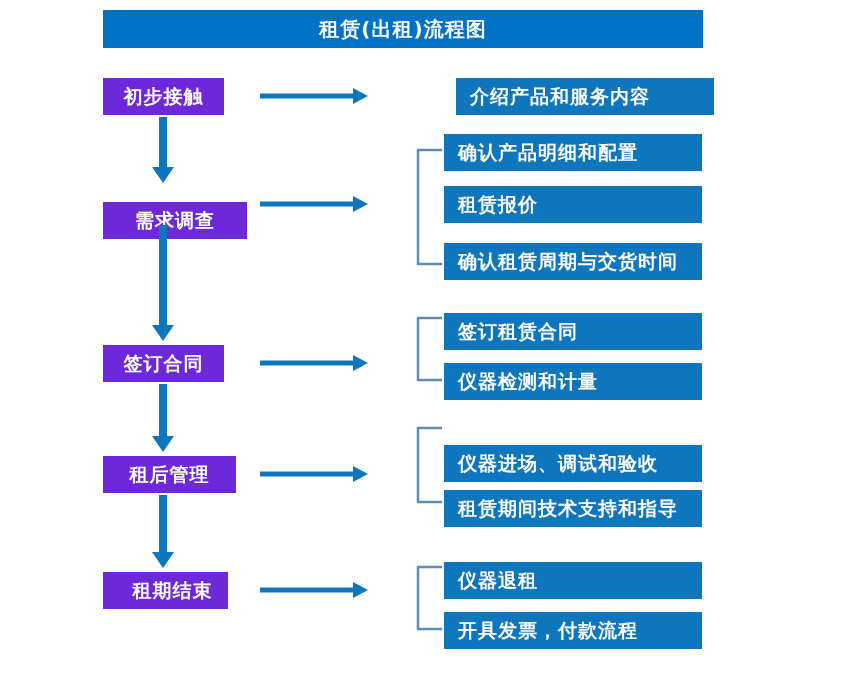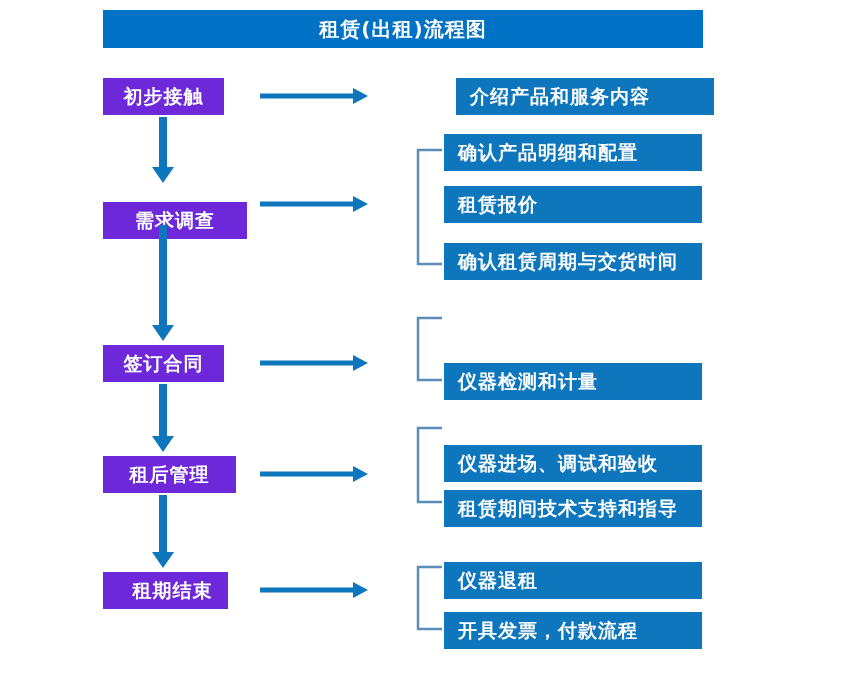--- a/index.html
+++ b/index.html
@@ -147,20 +147,21 @@
   </svg>
 
   <div class="detail-box" style="left:456px; top:78px; width:258px; height:37px;">介绍产品和服务内容</div>
 
   <div class="detail-box" style="left:444px; top:134px; width:258px; height:37px;">确认产品明细和配置</div>
 
   <div class="detail-box" style="left:444px; top:186px; width:258px; height:37px;">租赁报价</div>
 
   <div class="detail-box" style="left:444px; top:243px; width:258px; height:37px;">确认租赁周期与交货时间</div>
 
+  <div class="detail-box" style="left:444px; top:313px; width:258px; height:37px;">签订租赁合同</div>
 
   <div class="detail-box" style="left:444px; top:363px; width:258px; height:37px;">仪器检测和计量</div>
 
   <div class="detail-box" style="left:444px; top:445px; width:258px; height:37px;">仪器进场、调试和验收</div>
 
   <div class="detail-box" style="left:444px; top:562px; width:258px; height:37px;">仪器退租</div>
 
   <div class="detail-box" style="left:444px; top:490px; width:258px; height:37px;">租赁期间技术支持和指导</div>
 
   <div class="detail-box" style="left:444px; top:612px; width:258px; height:37px;">开具发票，付款流程</div>

